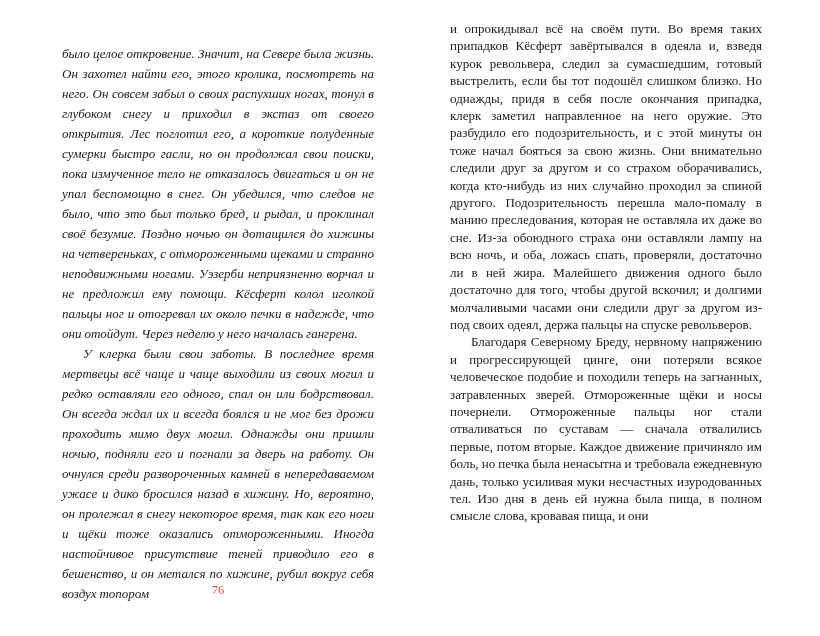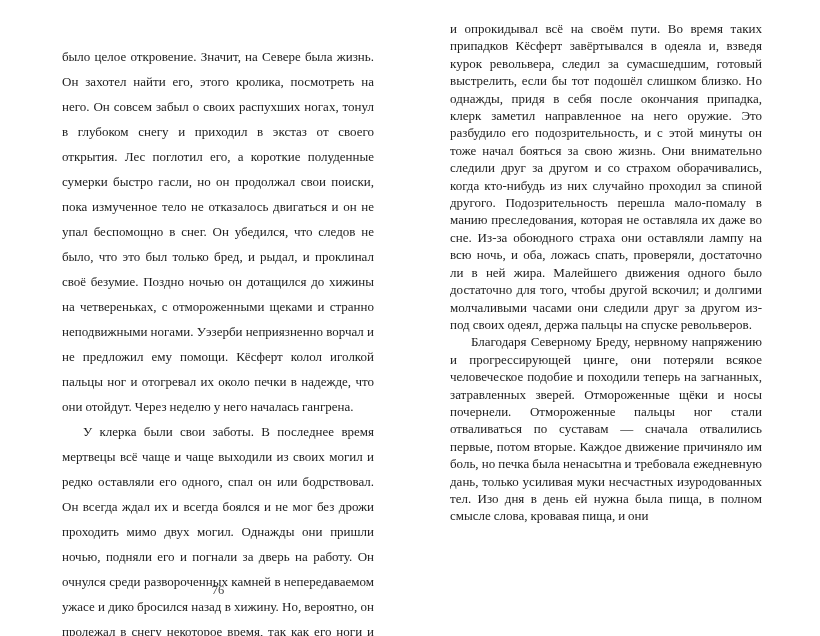--- a/index.html
+++ b/index.html
@@ -31,31 +31,31 @@
   .page-right { padding: 20px 58px 0 40px; }
 
   .page-text p {
     margin: 0;
     padding: 0;
     text-align: justify;
     hyphens: auto;
     -webkit-hyphens: auto;
     word-spacing: -0.02em;
   }
-  .page-left  .page-text p { font-size: 13px; line-height: 25px; }
+  .page-left  .page-text p { font-size: 13px; line-height: 20px; font-style: italic; }
   .page-right .page-text p { font-size: 13px; line-height: 17.4px; }
 
   .indent { text-indent: 21px; }
 
   .page-number {
     position: absolute;
     bottom: 38px;
     text-align: center;
     font-size: 12.5px;
-    color: #404040;
+    color: #ef4444;
   }
   .page-left  .page-number { left: 62px; right: 36px; }
   .page-right .page-number { left: 40px; right: 58px; }
 </style>
 </head>
 <body>
 
 <div class="spread">
 
   <section class="page page-left">

